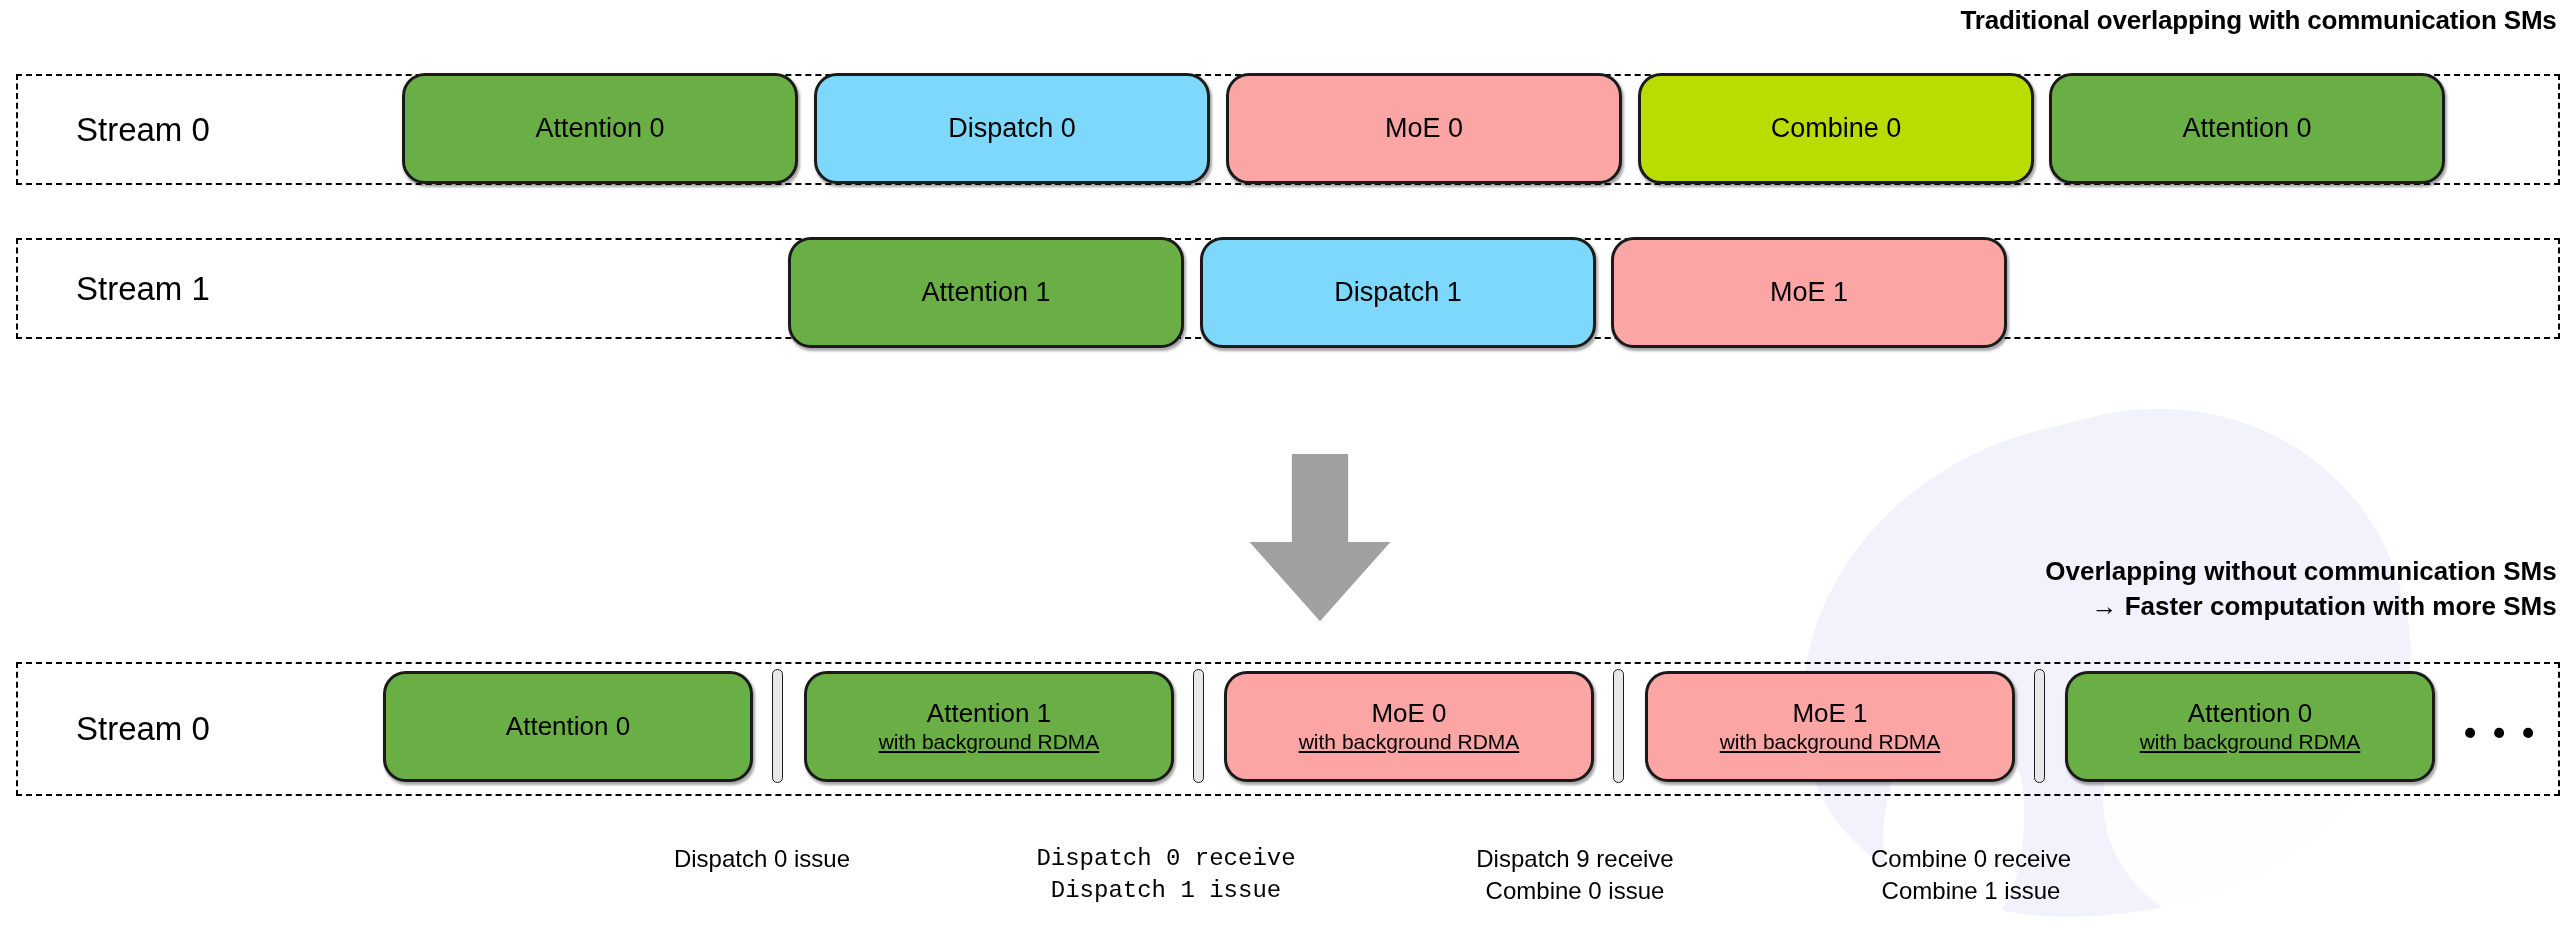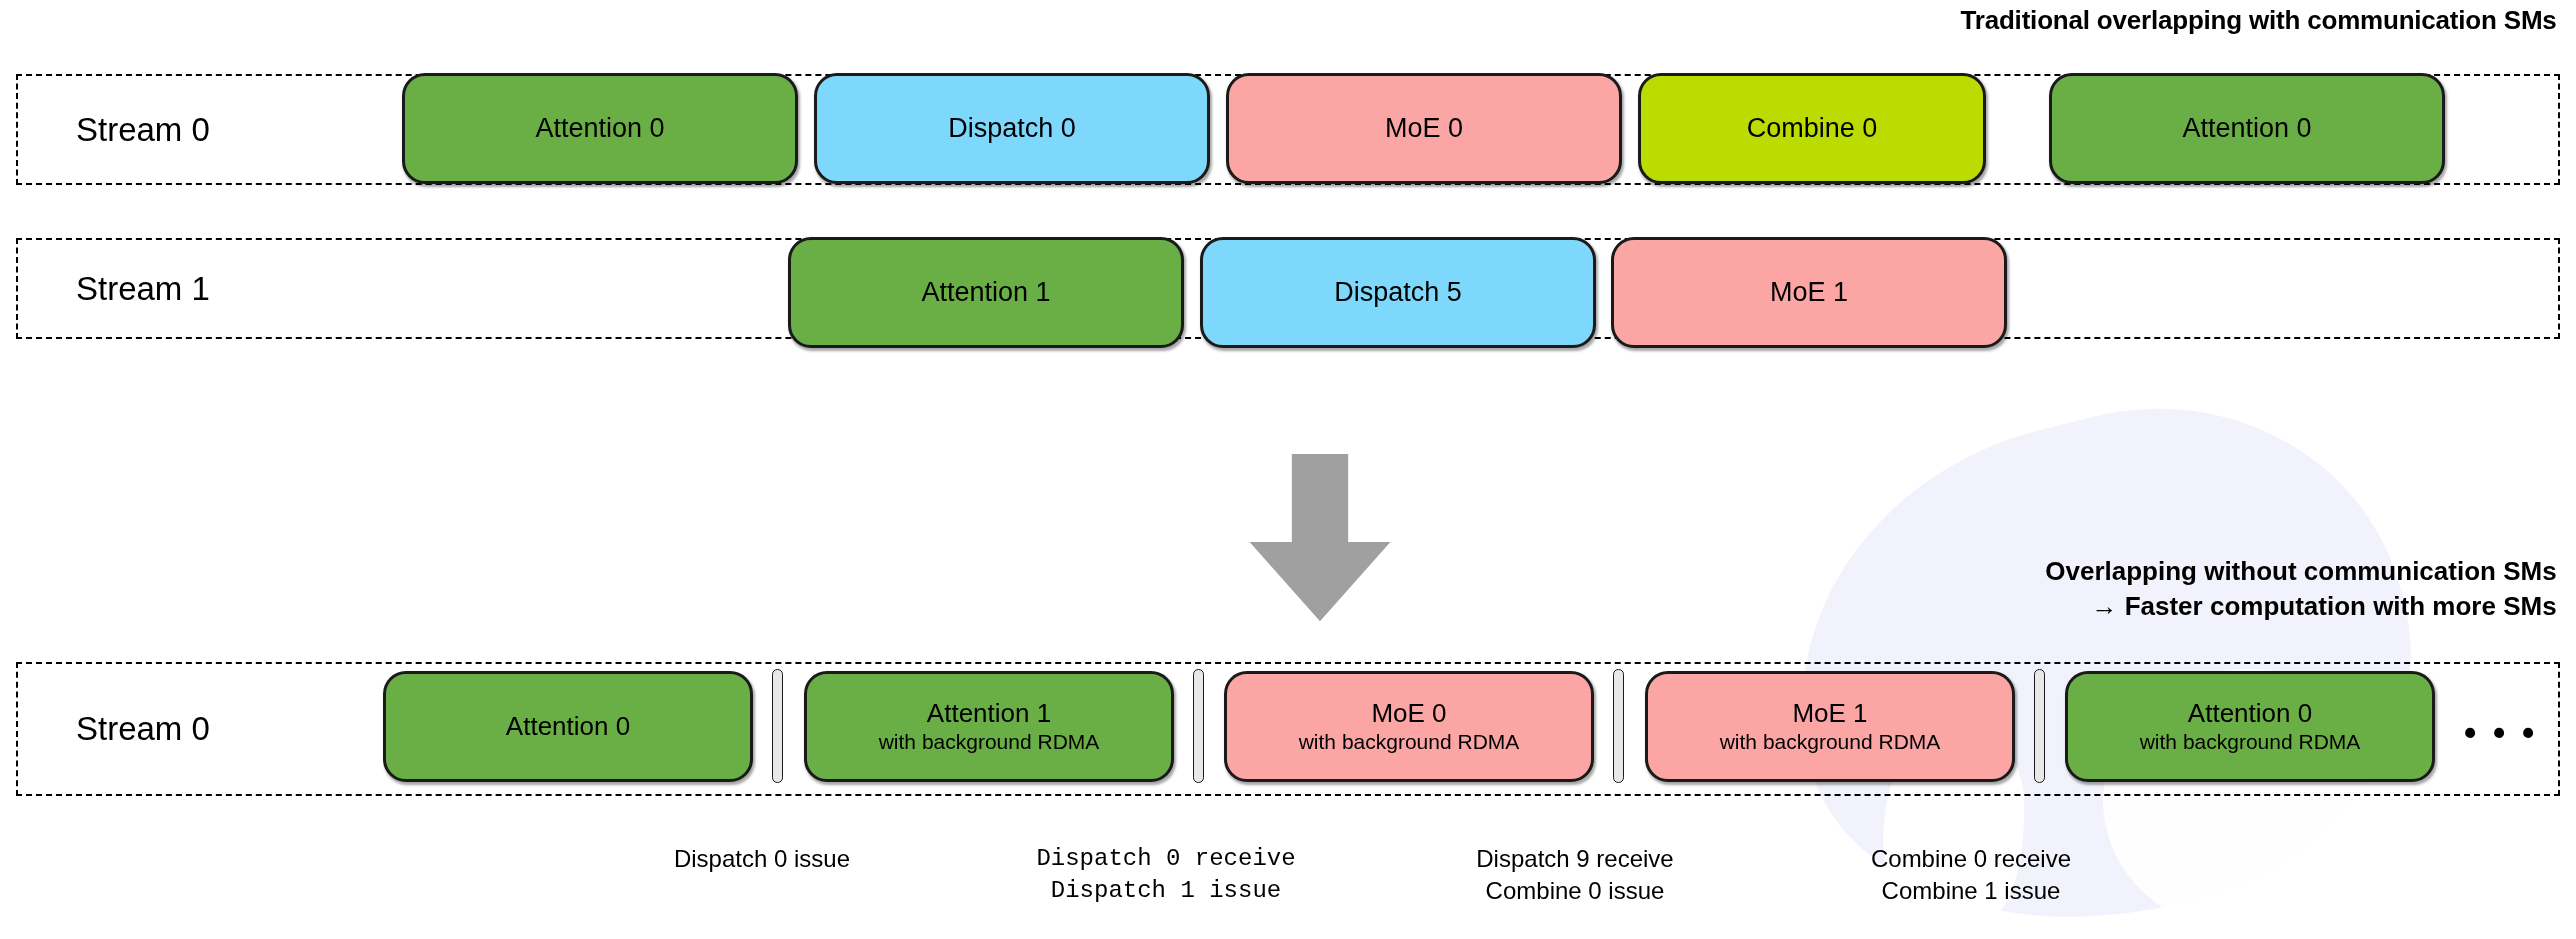--- a/index.html
+++ b/index.html
@@ -111,20 +111,21 @@
   .blk .t1 {
     font-size: 26px;
     line-height: 1.15;
     white-space: nowrap;
   }
   .blk .t2 {
     font-size: 21px;
     line-height: 1.15;
     white-space: nowrap;
     margin-top: 1.8px;
+    text-decoration: underline;
   }
   .blk.single .t1 { font-size: 27px; }
 
   .c-green  { background: #6aaf46; }
   .c-blue   { background: #7ed8fb; }
   .c-orange { background: #fca5a5; }
   .c-lime   { background: #bbdc00; }
 
   
   .sep {
@@ -180,36 +181,36 @@
 
     <div class="blk single c-green" style="left:384px;  top:-2.6px; width:396px; height:111px;">
       <div class="t1">Attention 0</div>
     </div>
     <div class="blk single c-blue" style="left:796px;  top:-2.6px; width:396px; height:111px;">
       <div class="t1">Dispatch 0</div>
     </div>
     <div class="blk single c-orange" style="left:1208px; top:-2.6px; width:396px; height:111px;">
       <div class="t1">MoE 0</div>
     </div>
-    <div class="blk single c-lime" style="left:1620px; top:-2.6px; width:348px; height:111px;">
+    <div class="blk single c-lime" style="left:1620px; top:-2.6px; width:396px; height:111px;">
       <div class="t1">Combine 0</div>
     </div>
     <div class="blk single c-green" style="left:2031px; top:-2.6px; width:396px; height:111px;">
       <div class="t1">Attention 0</div>
     </div>
   </div>
 
   <div class="lane lane-2">
     <div class="lane-label">Stream 1</div>
 
     <div class="blk single c-green" style="left:770px;  top:-2.6px; width:396px; height:111px;">
       <div class="t1">Attention 1</div>
     </div>
     <div class="blk single c-blue" style="left:1182px; top:-2.6px; width:396px; height:111px;">
-      <div class="t1">Dispatch 5</div>
+      <div class="t1">Dispatch 1</div>
     </div>
     <div class="blk single c-orange" style="left:1593px; top:-2.6px; width:396px; height:111px;">
       <div class="t1">MoE 1</div>
     </div>
   </div>
 
   <div class="arrow">
     <svg viewBox="0 0 200 200" width="176" height="176" aria-hidden="true">
       <polygon points="68,0 132,0 132,100 180,100 100,190 20,100 68,100" fill="#a0a0a0"></polygon>
     </svg>

